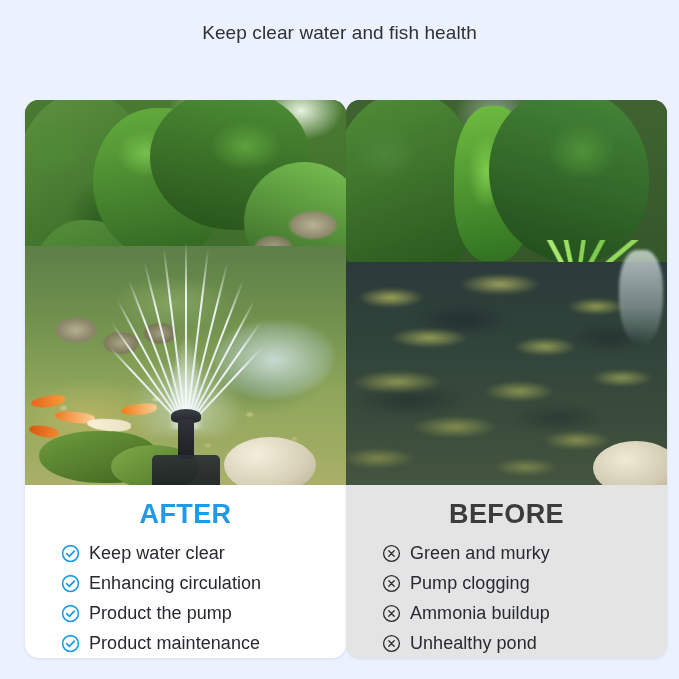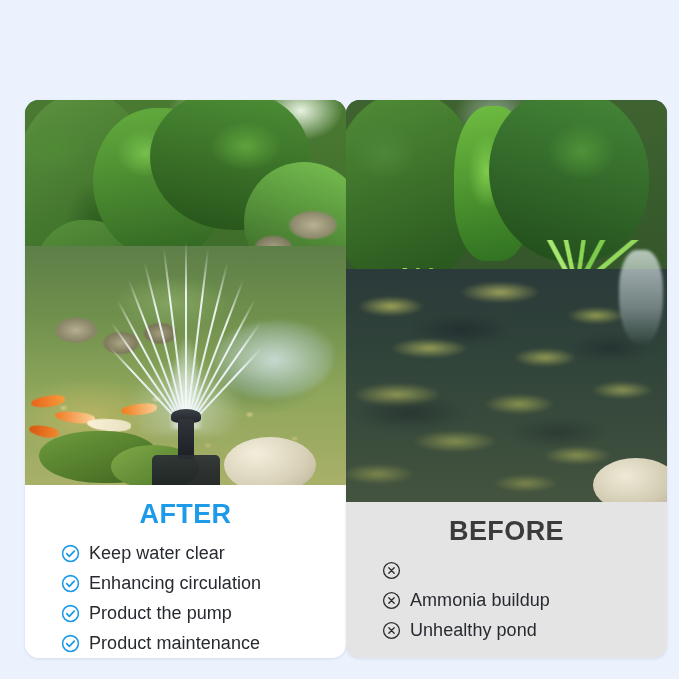--- a/index.html
+++ b/index.html
@@ -353,20 +353,21 @@
     color:#272a30;
     height:30px;
     letter-spacing:0.05px;
   }
   .ico { width:19px; height:19px; flex:0 0 19px; display:block; }
 </style>
 </head>
 <body>
 
 <div class="header">
+  <div class="sub-title">Keep clear water and fish health</div>
 </div>
 
 <div class="panels">
 
   <div class="card card-after">
     <div class="photo ph-after">
       <div class="a-sky"></div>
       <div class="a-tree-l"></div>
       <div class="a-tree-l2"></div>
       <div class="a-bush-mid"></div>
@@ -475,20 +476,30 @@
     <div class="footer">
       <div class="label label-before">BEFORE</div>
       <ul class="list">
         <li>
           <span class="ico">
             <svg viewBox="0 0 24 24" width="19" height="19">
                 <circle cx="12" cy="12" r="10" fill="none" stroke="#2e2e2e" stroke-width="1.7"></circle>
                 <path d="M8.6 8.6l6.8 6.8M15.4 8.6l-6.8 6.8" fill="none" stroke="#2e2e2e" stroke-width="1.7" stroke-linecap="round"></path>
               </svg>
           </span>
+          <span>Green and murky</span>
+        </li>
+        <li>
+          <span class="ico">
+            <svg viewBox="0 0 24 24" width="19" height="19">
+                <circle cx="12" cy="12" r="10" fill="none" stroke="#2e2e2e" stroke-width="1.7"></circle>
+                <path d="M8.6 8.6l6.8 6.8M15.4 8.6l-6.8 6.8" fill="none" stroke="#2e2e2e" stroke-width="1.7" stroke-linecap="round"></path>
+              </svg>
+          </span>
+          <span>Pump clogging</span>
         </li>
         <li>
           <span class="ico">
             <svg viewBox="0 0 24 24" width="19" height="19">
                 <circle cx="12" cy="12" r="10" fill="none" stroke="#2e2e2e" stroke-width="1.7"></circle>
                 <path d="M8.6 8.6l6.8 6.8M15.4 8.6l-6.8 6.8" fill="none" stroke="#2e2e2e" stroke-width="1.7" stroke-linecap="round"></path>
               </svg>
           </span>
           <span>Ammonia buildup</span>
         </li>

